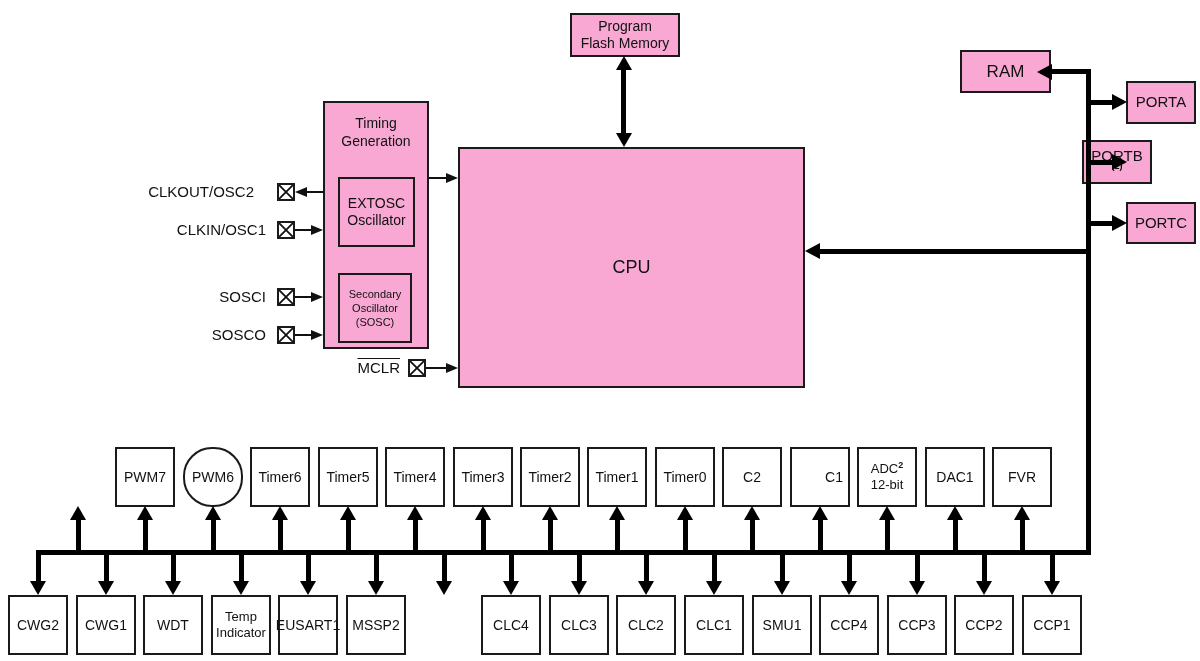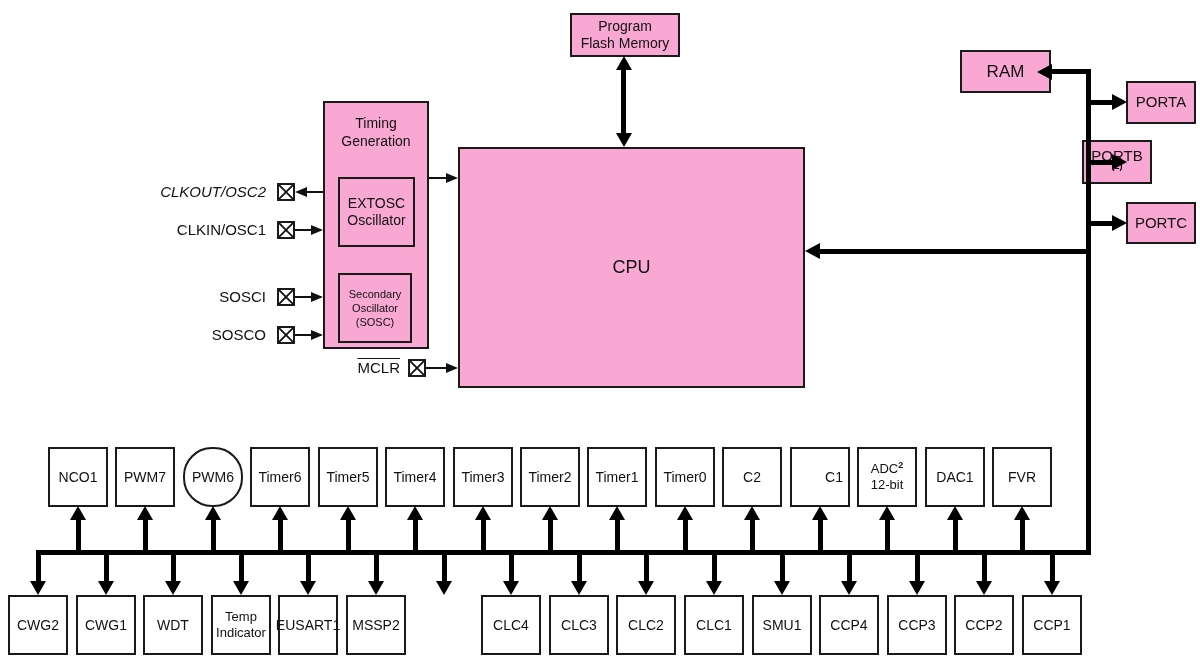--- a/index.html
+++ b/index.html
@@ -70,21 +70,21 @@
   </div>
   <div class="box" id="portb">
     <span>PORTB</span>
       <span class="sup">(2)</span>
   </div>
   <div class="box" id="portc">
     <span>PORTC</span>
       <span class="sup"></span>
   </div>
 
-  <div class="pin-label" style="left:116px; top:183px;font-style:italic;">CLKOUT/OSC2</div>
+  <div class="pin-label" style="left:104px; top:183px;">CLKOUT/OSC2</div>
   <div class="pin-label" style="left:116px; top:221px;">CLKIN/OSC1</div>
   <div class="pin-label" style="left:116px; top:288px;">SOSCI</div>
   <div class="pin-label" style="left:116px; top:326px;">SOSCO</div>
   <div class="pin-label overline" style="left:310px; top:359px; width:90px;">MCLR</div>
 
   <div class="pin" style="left:277px; top:183px;">
     <svg width="14" height="14" viewBox="0 0 14 14">
         <path d="M0 0 14 14 M14 0 0 14" stroke="#111" stroke-width="1.8" fill="none"></path>
       </svg>
   </div>
@@ -142,23 +142,20 @@
 
   <div class="ln thick" style="left:1091px; top:100px; width:22px; height:5px;"></div>
   <div class="ah ah-right" style="left:1112px; top:94px;"></div>
 
   <div class="ln thick" style="left:1091px; top:160px; width:22px; height:5px;"></div>
   <div class="ah ah-right" style="left:1112px; top:154px;"></div>
 
   <div class="ln thick" style="left:1091px; top:221px; width:22px; height:5px;"></div>
   <div class="ah ah-right" style="left:1112px; top:215px;"></div>
 
-<div class="pbox" style="left: 48px; top: 447px;">
-      <span>NCO1</span>
-    </div>
     <div class="ln thick" style="left: 76px; top: 519px; width: 5px; height: 31px;"></div>
     <div class="ah ah-up" style="left: 70px; top: 506px;"></div>
     <div class="pbox" style="left: 115px; top: 447px;">
       <span>PWM7</span>
     </div>
     <div class="ln thick" style="left: 143px; top: 519px; width: 5px; height: 31px;"></div>
     <div class="ah ah-up" style="left: 137px; top: 506px;"></div>
     <div class="pbox" style="left: 183px; top: 447px; border-radius: 29px;">
       <span>PWM6</span>
     </div>

